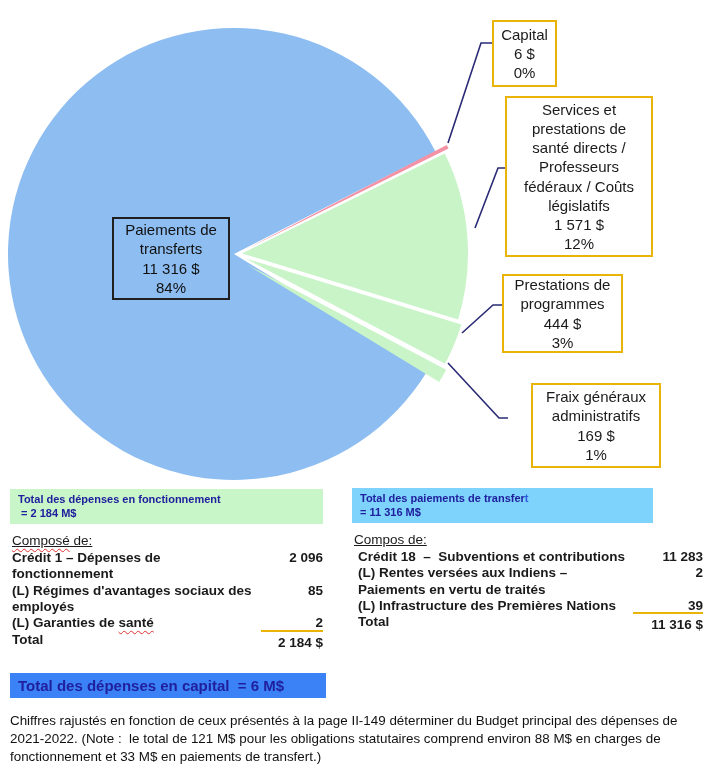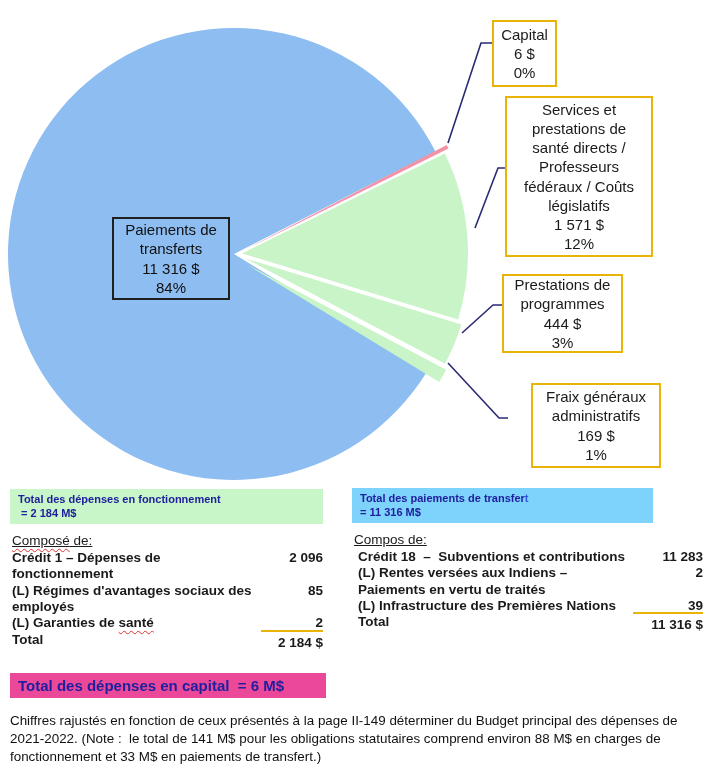--- a/index.html
+++ b/index.html
@@ -16,21 +16,21 @@
     position:absolute;border:2px solid #1f1f1f;background:transparent;
     display:flex;align-items:center;justify-content:center;text-align:center;
     font-size:15px;line-height:1.3;white-space:pre-wrap;box-sizing:border-box;color:#111;
   }
 
   .tablecol{position:absolute;font-size:13.5px;}
   .banner{font-weight:bold;color:#20209e;font-size:11px;line-height:1.3;
           padding:3px 8px;white-space:pre-wrap;box-sizing:border-box;}
   .banner-green{background:#c8f6c8;width:313px;}
   .banner-blue{background:#7dd3fc;width:301px;}
-  .banner-pink{position:absolute;left:10px;top:673px;width:316px;background:#ec4899;
+  .banner-pink{position:absolute;left:10px;top:673px;width:316px;background:#3b82f6;
                font-weight:bold;color:#20209e;font-size:15px;padding:4px 8px;
                white-space:pre-wrap;box-sizing:border-box;}
   .accent-t{color:#2e5be6;}
 
   .subhead{margin:9px 0 2px 2px;}
   .ul{text-decoration:underline;}
   .sq{text-decoration-line:underline;text-decoration-style:wavy;
       text-decoration-color:#e03030;text-decoration-thickness:1px;text-underline-offset:3px;}
 
   .trow{display:flex;justify-content:flex-end;align-items:flex-start;
@@ -139,16 +139,16 @@
     </div>
     <div class="trow">
       <div class="tlabel">Total</div>
       <div class="tval totalval">11 316 $</div>
     </div>
   </div>
 
   <div class="banner-pink">Total des dépenses en capital  = 6 M$</div>
 
   <div class="footer">Chiffres rajustés en fonction de ceux présentés à la page II-149 déterminer du Budget principal des dépenses de
-2021-2022. (Note :  le total de 141 M$ pour les obligations statutaires comprend environ 88 M$ en charges de
+2021-2022. (Note :  le total de 121 M$ pour les obligations statutaires comprend environ 88 M$ en charges de
 fonctionnement et 33 M$ en paiements de transfert.)</div>
 
 </div>
 
 </body></html>

